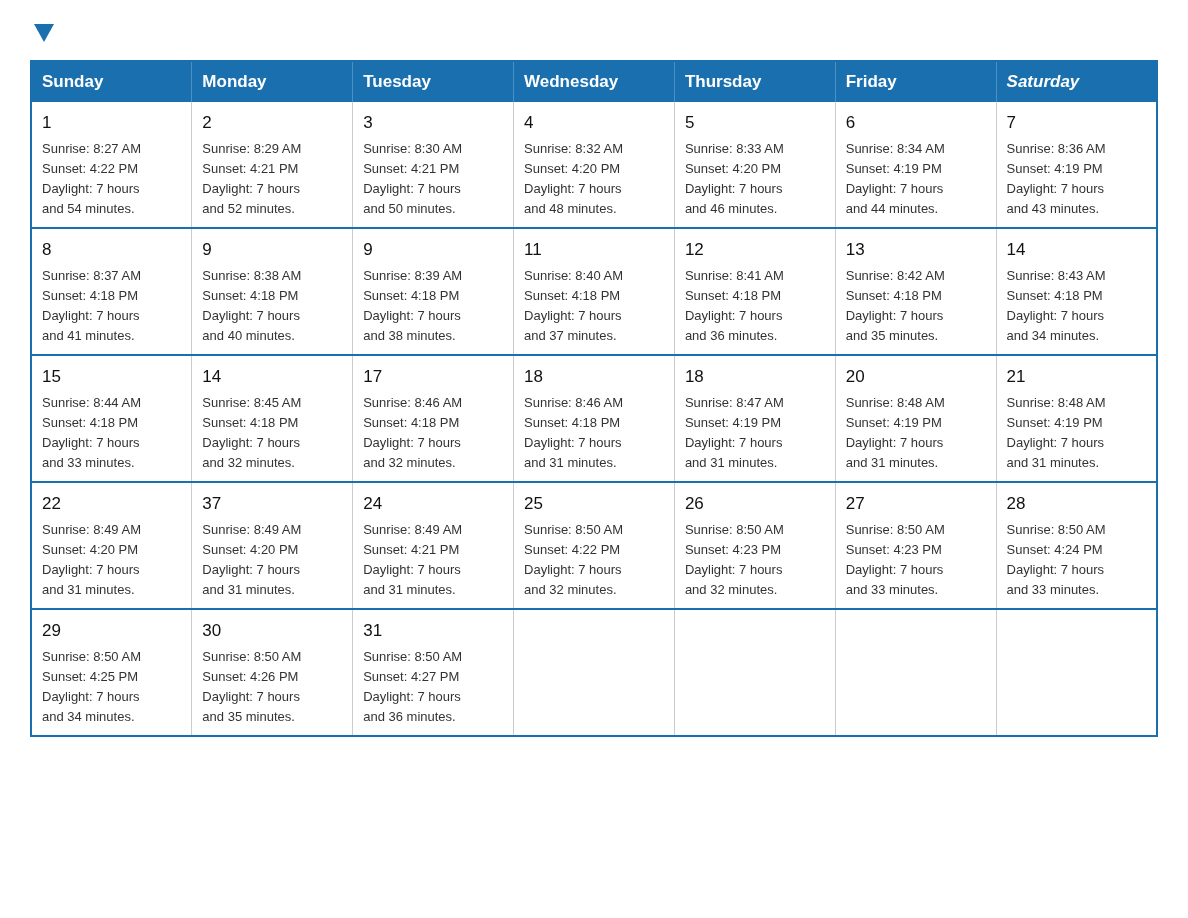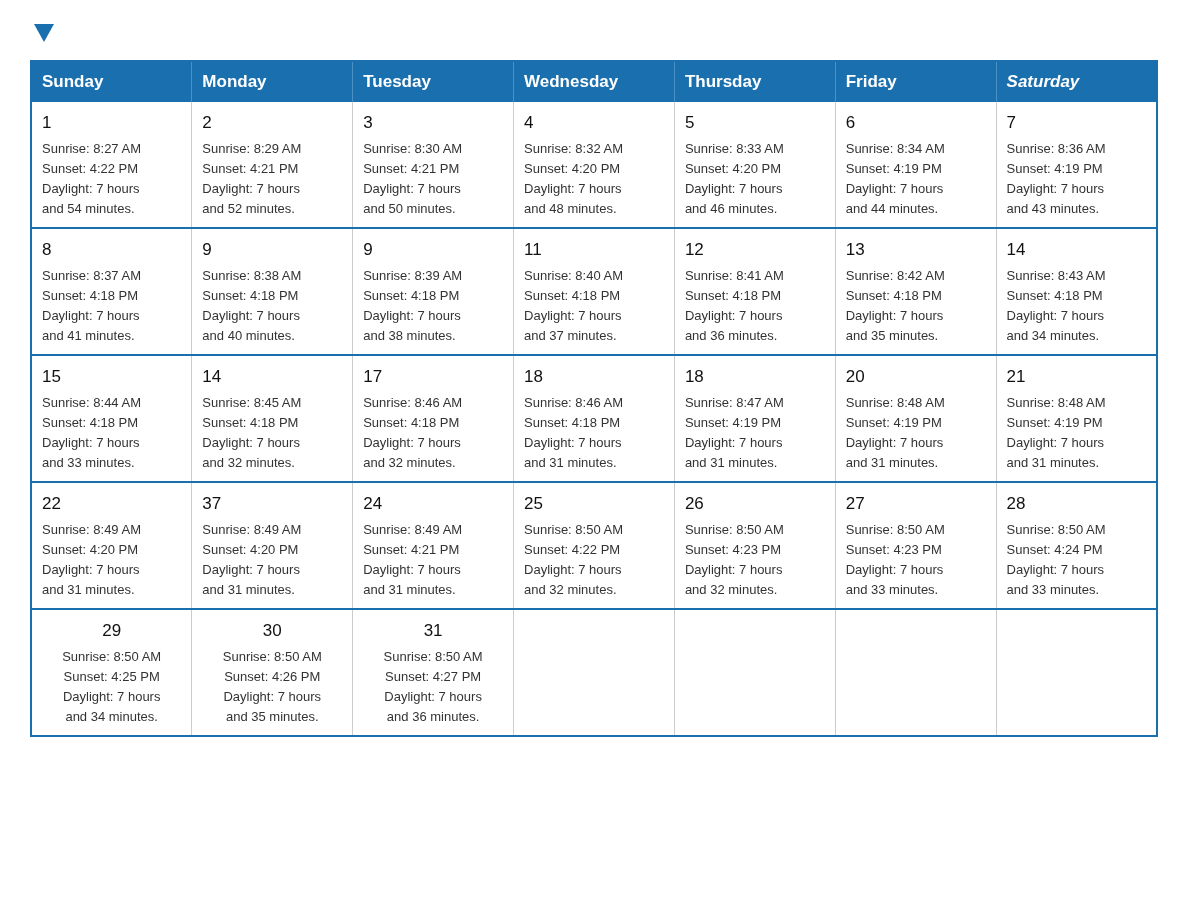--- a/index.html
+++ b/index.html
@@ -86,21 +86,20 @@
       min-height: 110px;
       font-size: 13.5px;
       color: #222;
       line-height: 1.5;
     }
     .calendar-table td:last-child {
       border-right: none;
     }
     .calendar-table tr:last-child td {
       border-bottom: none;
-      text-align: center;
     }
     .day-number {
       font-size: 17px;
       font-weight: normal;
       display: block;
       margin-bottom: 3px;
       color: #111;
     }
     .day-info {
       font-size: 13px;

